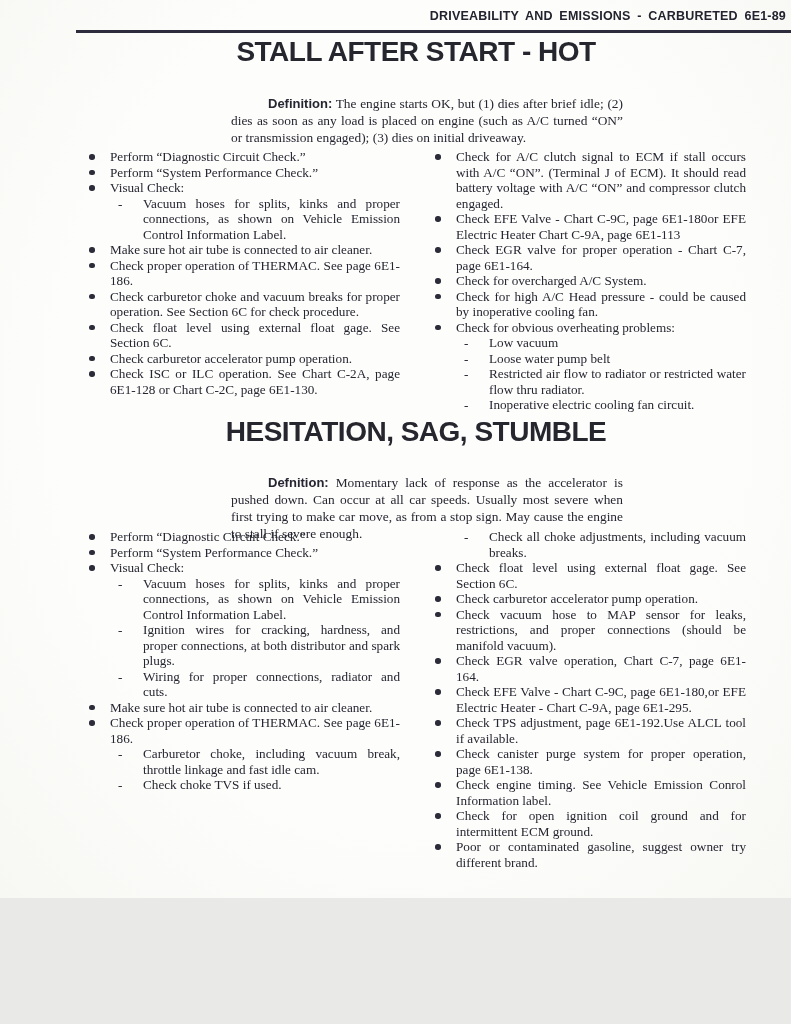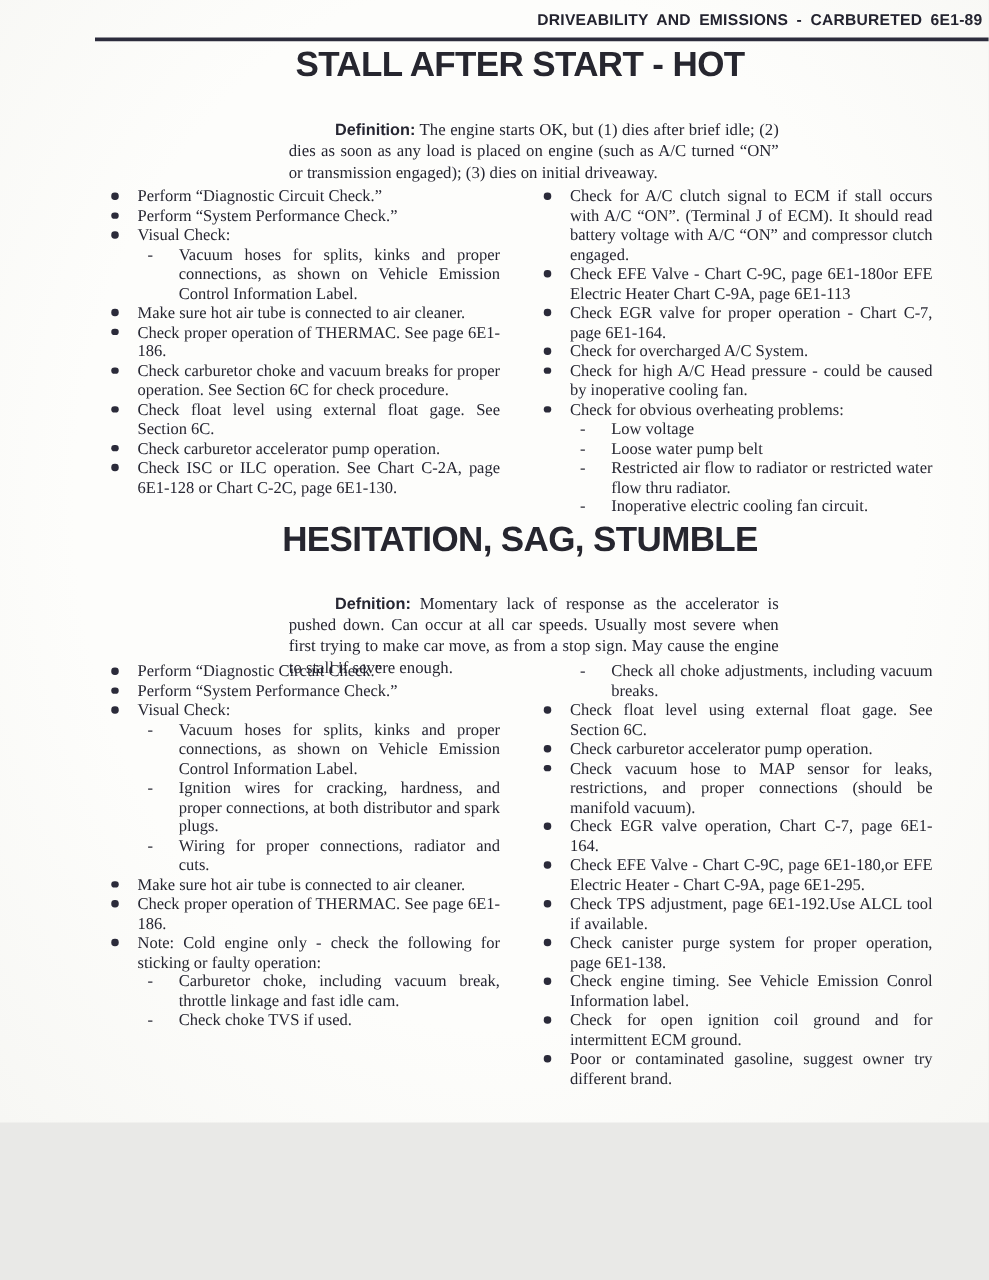--- a/index.html
+++ b/index.html
@@ -96,40 +96,39 @@
       <div class="li bullet"><span class="mk"></span><span>Check carburetor accelerator pump operation.</span></div>
       <div class="li bullet"><span class="mk"></span><span>Check ISC or ILC operation. See Chart C-2A, page 6E1-128 or Chart C-2C, page 6E1-130.</span></div>
     </div>
   <div class="col c-s1-right">
       <div class="li bullet"><span class="mk"></span><span>Check for A/C clutch signal to ECM if stall occurs with A/C “ON”. (Terminal J of ECM). It should read battery voltage with A/C “ON” and compressor clutch engaged.</span></div>
       <div class="li bullet"><span class="mk"></span><span>Check EFE Valve - Chart C-9C, page 6E1-180or EFE Electric Heater Chart C-9A, page 6E1-113</span></div>
       <div class="li bullet"><span class="mk"></span><span>Check EGR valve for proper operation - Chart C-7, page 6E1-164.</span></div>
       <div class="li bullet"><span class="mk"></span><span>Check for overcharged A/C System.</span></div>
       <div class="li bullet"><span class="mk"></span><span>Check for high A/C Head pressure - could be caused by inoperative cooling fan.</span></div>
       <div class="li bullet"><span class="mk"></span><span>Check for obvious overheating problems:</span></div>
-      <div class="li dash"><span class="mk">-</span><span>Low voltage</span></div>
+      <div class="li dash"><span class="mk">-</span><span>Low vacuum</span></div>
       <div class="li dash"><span class="mk">-</span><span>Loose water pump belt</span></div>
       <div class="li dash"><span class="mk">-</span><span>Restricted air flow to radiator or restricted water flow thru radiator.</span></div>
       <div class="li dash"><span class="mk">-</span><span>Inoperative electric cooling fan circuit.</span></div>
     </div>
 
   <div class="sec-title t2">HESITATION, SAG, STUMBLE</div>
 
   <p class="def d2"><span class="dlabel">Defnition:</span> <span>Momentary lack of response as the accelerator is pushed down. Can occur at all car speeds. Usually most severe when first trying to make car move, as from a stop sign. May cause the engine to stall if severe enough.</span></p>
 
   <div class="col c-s2-left">
       <div class="li bullet"><span class="mk"></span><span>Perform “Diagnostic Circuit Check.”</span></div>
       <div class="li bullet"><span class="mk"></span><span>Perform “System Performance Check.”</span></div>
       <div class="li bullet"><span class="mk"></span><span>Visual Check:</span></div>
       <div class="li dash"><span class="mk">-</span><span>Vacuum hoses for splits, kinks and proper connections, as shown on Vehicle Emission Control Information Label.</span></div>
       <div class="li dash"><span class="mk">-</span><span>Ignition wires for cracking, hardness, and proper connections, at both distributor and spark plugs.</span></div>
       <div class="li dash"><span class="mk">-</span><span>Wiring for proper connections, radiator and cuts.</span></div>
       <div class="li bullet"><span class="mk"></span><span>Make sure hot air tube is connected to air cleaner.</span></div>
       <div class="li bullet"><span class="mk"></span><span>Check proper operation of THERMAC. See page 6E1-186.</span></div>
-      <div class="li bullet"><span class="mk"></span><span>Note: Cold engine only - check the following for sticking or faulty operation:</span></div>
       <div class="li dash"><span class="mk">-</span><span>Carburetor choke, including vacuum break, throttle linkage and fast idle cam.</span></div>
       <div class="li dash"><span class="mk">-</span><span>Check choke TVS if used.</span></div>
     </div>
   <div class="col c-s2-right">
       <div class="li dash"><span class="mk">-</span><span>Check all choke adjustments, including vacuum breaks.</span></div>
       <div class="li bullet"><span class="mk"></span><span>Check float level using external float gage. See Section 6C.</span></div>
       <div class="li bullet"><span class="mk"></span><span>Check carburetor accelerator pump operation.</span></div>
       <div class="li bullet"><span class="mk"></span><span>Check vacuum hose to MAP sensor for leaks, restrictions, and proper connections (should be manifold vacuum).</span></div>
       <div class="li bullet"><span class="mk"></span><span>Check EGR valve operation, Chart C-7, page 6E1-164.</span></div>
       <div class="li bullet"><span class="mk"></span><span>Check EFE Valve - Chart C-9C, page 6E1-180,or EFE Electric Heater - Chart C-9A, page 6E1-295.</span></div>

